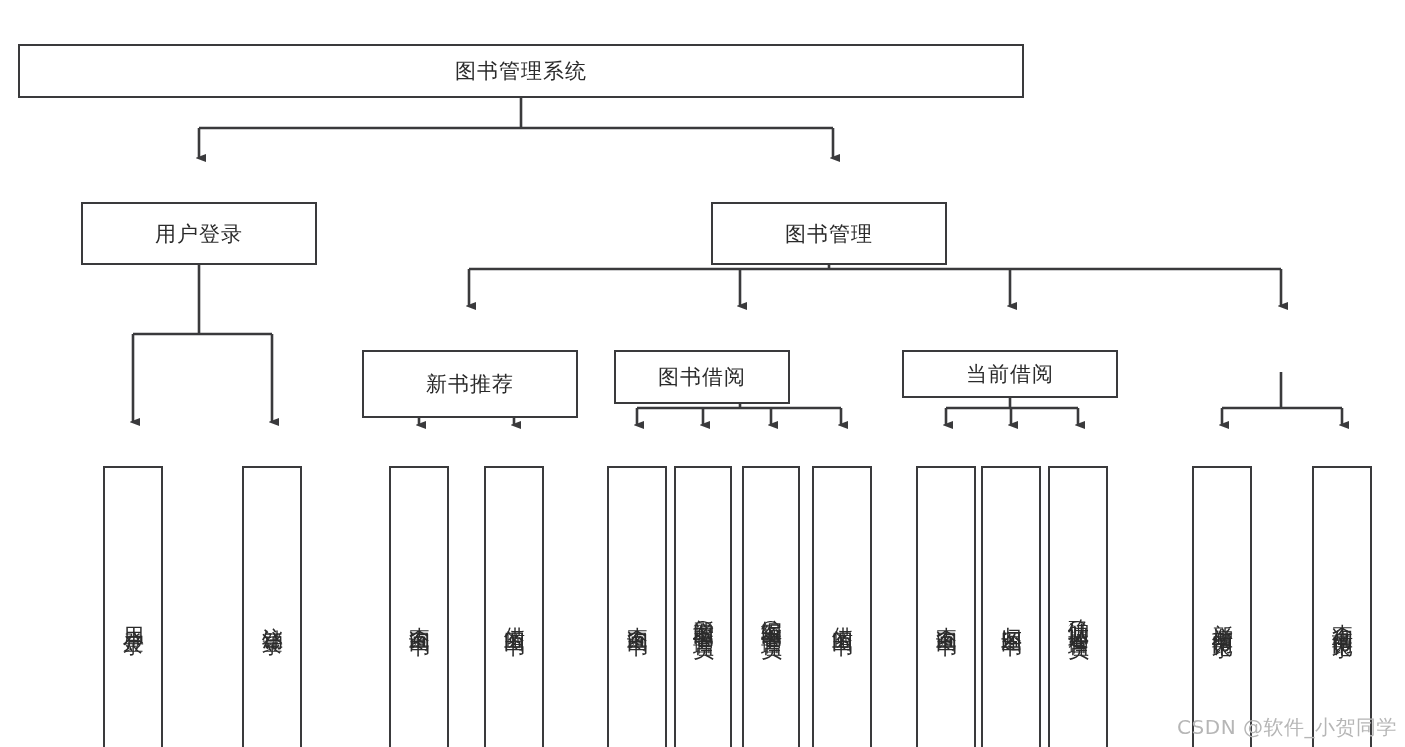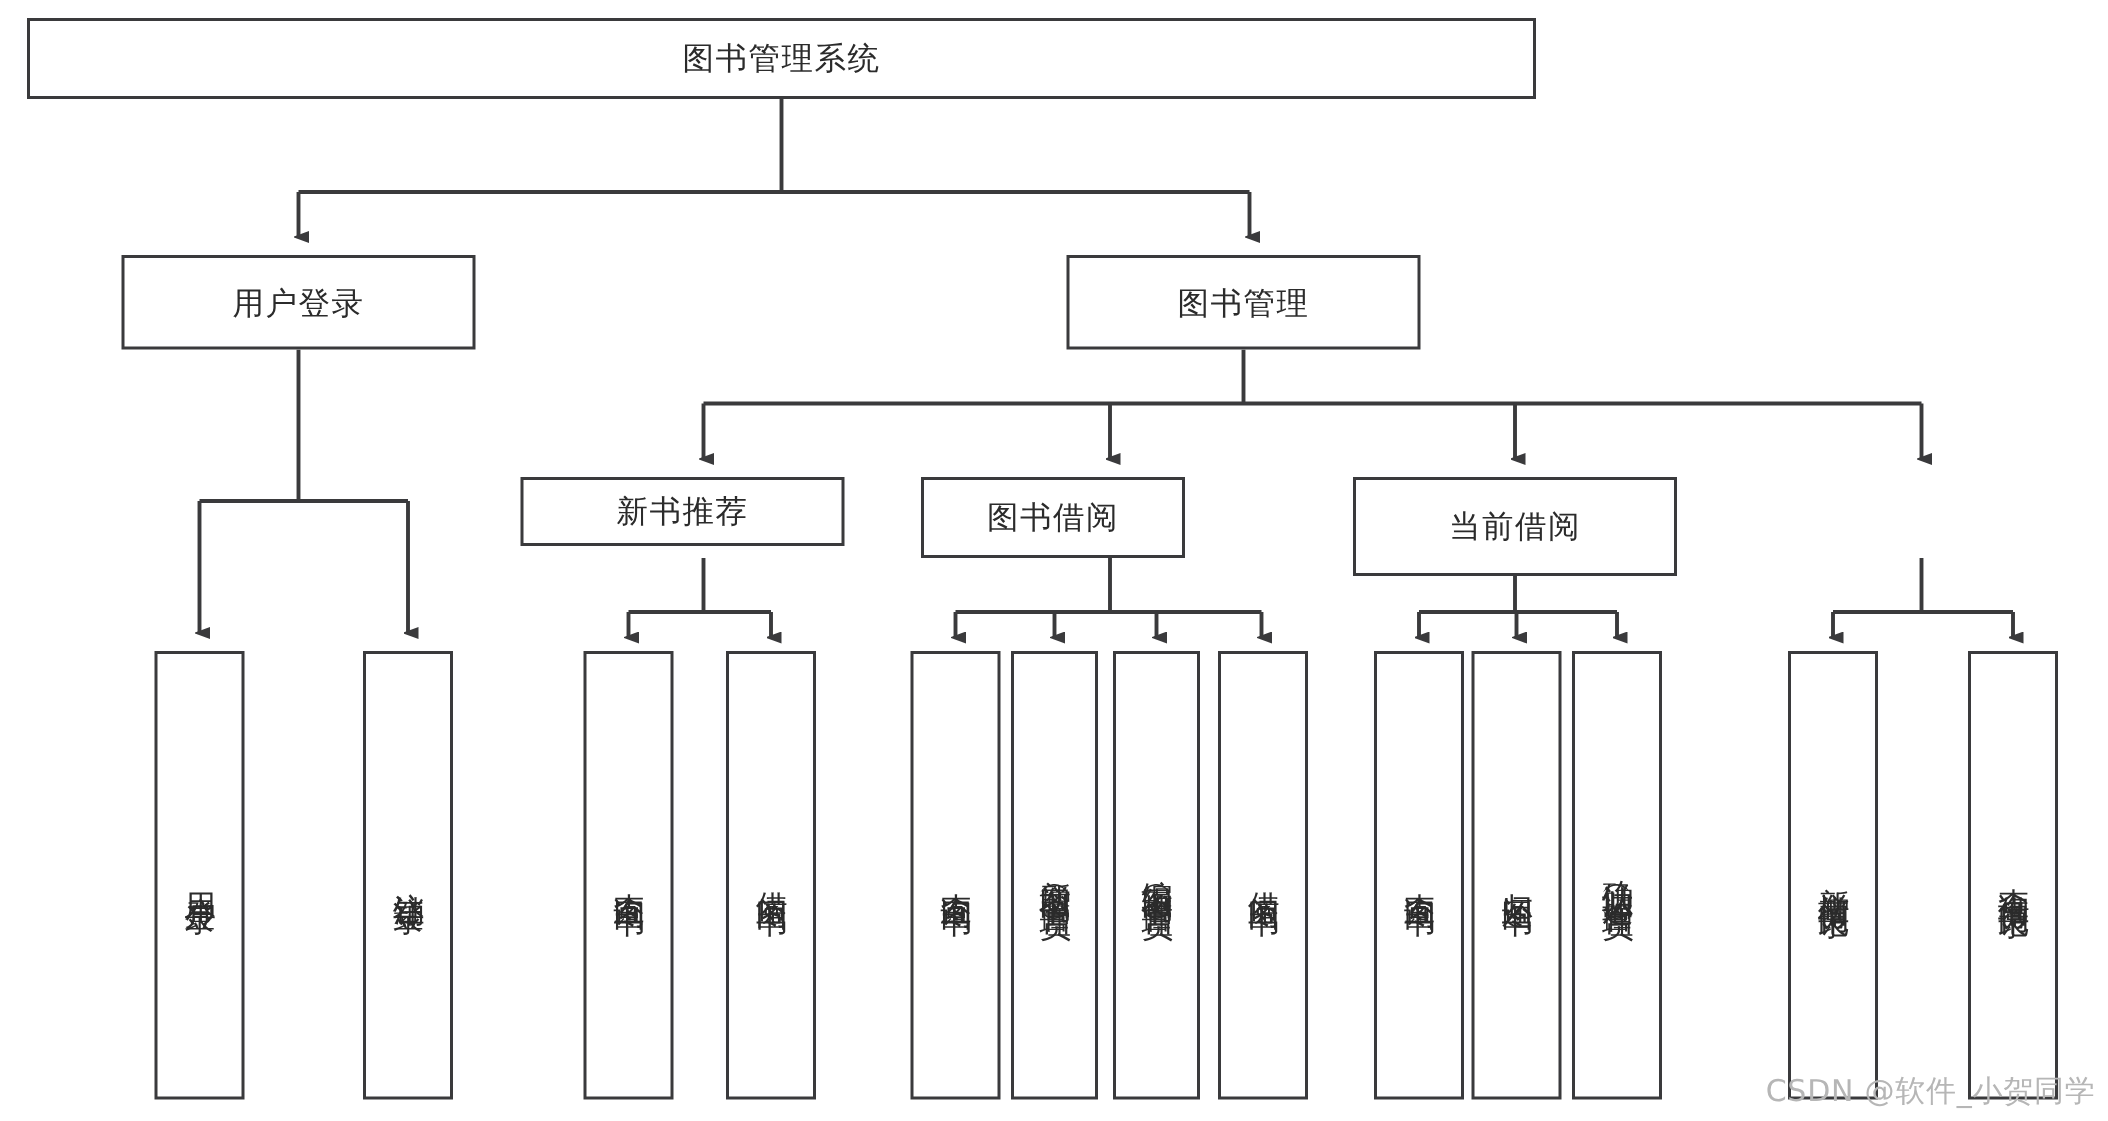--- a/index.html
+++ b/index.html
@@ -26,20 +26,21 @@
   }
   .node {
     position: absolute;
     box-sizing: border-box;
     border: 2px solid #3a3a3c;
     background: #ffffff;
     display: flex;
     align-items: center;
     justify-content: center;
     color: #2b2b2b;
+    margin-top: 32px;
   }
   .node.h-label {
     font-size: 21px;
     letter-spacing: 1px;
   }
   .node.v-label {
     font-size: 21px;
   }
   .vtext {
     writing-mode: vertical-rl;
@@ -119,29 +120,29 @@
   </div>
 
   <div class="node h-label" style="left:81px; top:170px; width:236px; height:63px;">
     <span>用户登录</span>
   </div>
 
   <div class="node h-label" style="left:711px; top:170px; width:236px; height:63px;">
     <span>图书管理</span>
   </div>
 
-  <div class="node h-label" style="left:347px; top:318px; width:216px; height:46px;">
+  <div class="node h-label" style="left:362px; top:318px; width:216px; height:68px;">
     <span>新书推荐</span>
   </div>
 
   <div class="node h-label" style="left:614px; top:318px; width:176px; height:54px;text-align:center;">
     <span>图书借阅</span>
   </div>
 
-  <div class="node h-label" style="left:902px; top:318px; width:216px; height:66px;">
+  <div class="node h-label" style="left:902px; top:318px; width:216px; height:48px;">
     <span>当前借阅</span>
   </div>
 
 
   <div class="node v-label" style="left:103px; top:434px; width:60px; height:299px;">
     <span class="vtext">用户登录</span>
   </div>
 
   <div class="node v-label" style="left:242px; top:434px; width:60px; height:299px;">
     <span class="vtext">注销登录</span>

